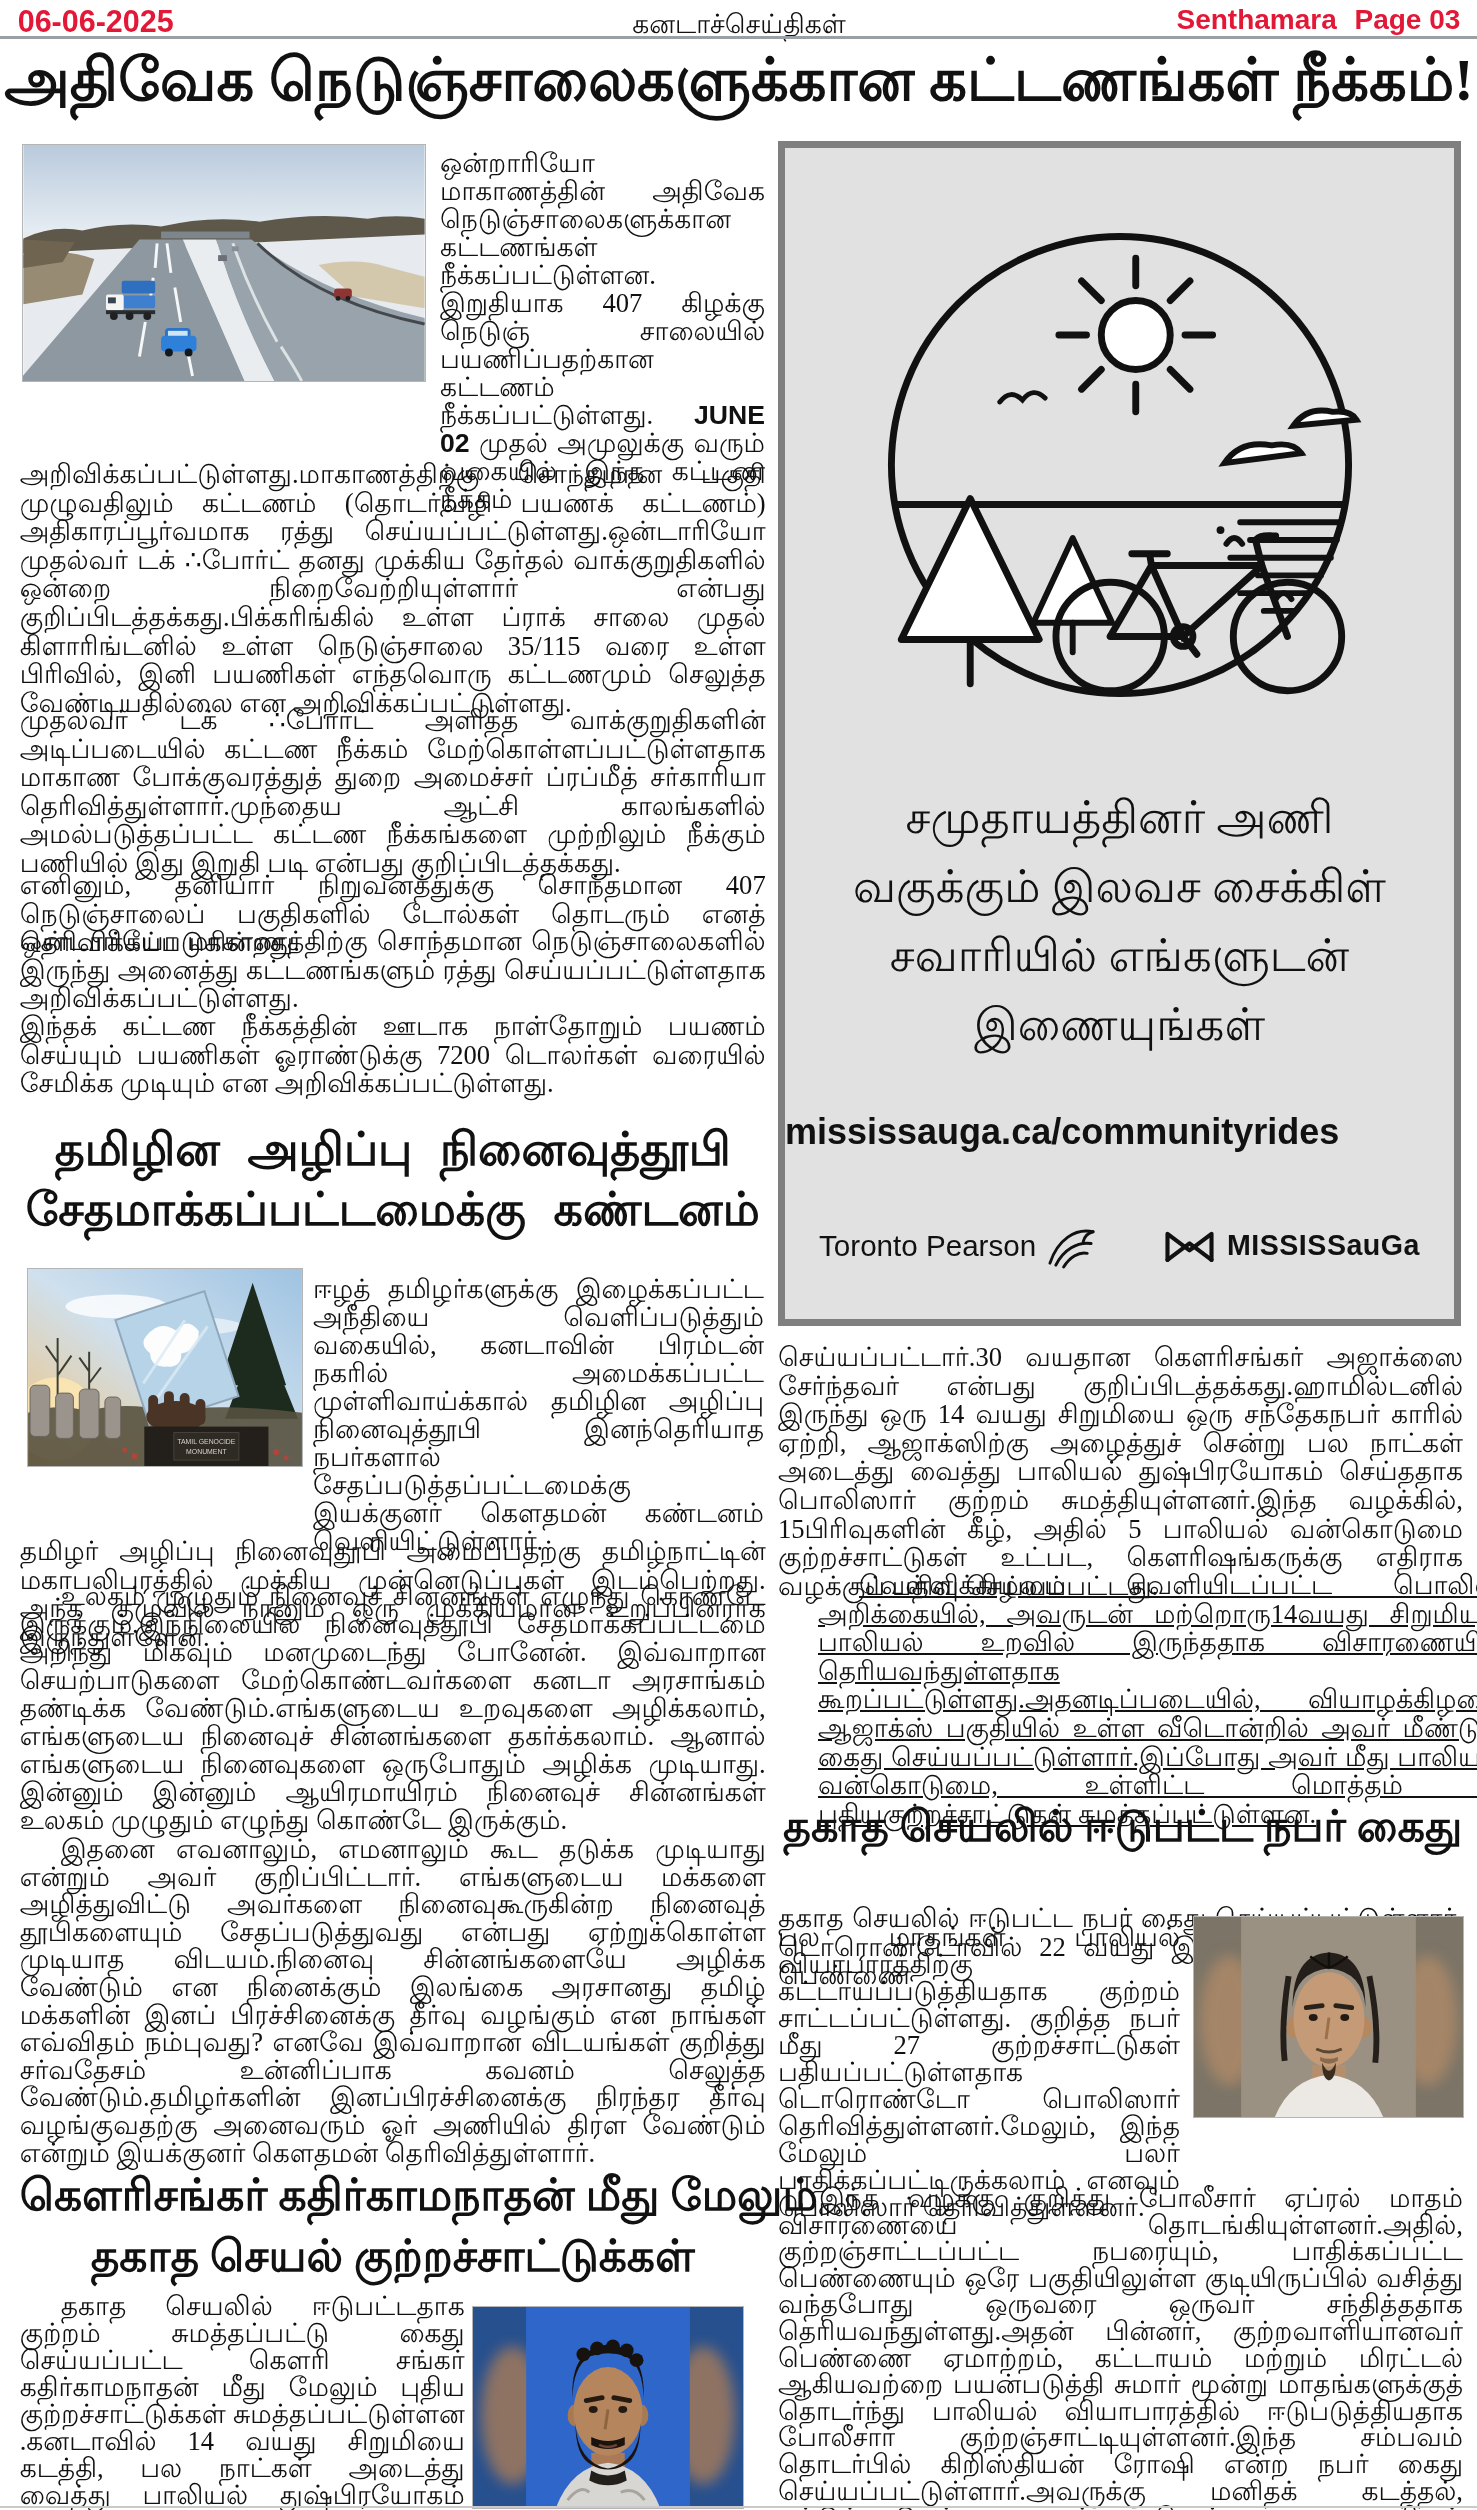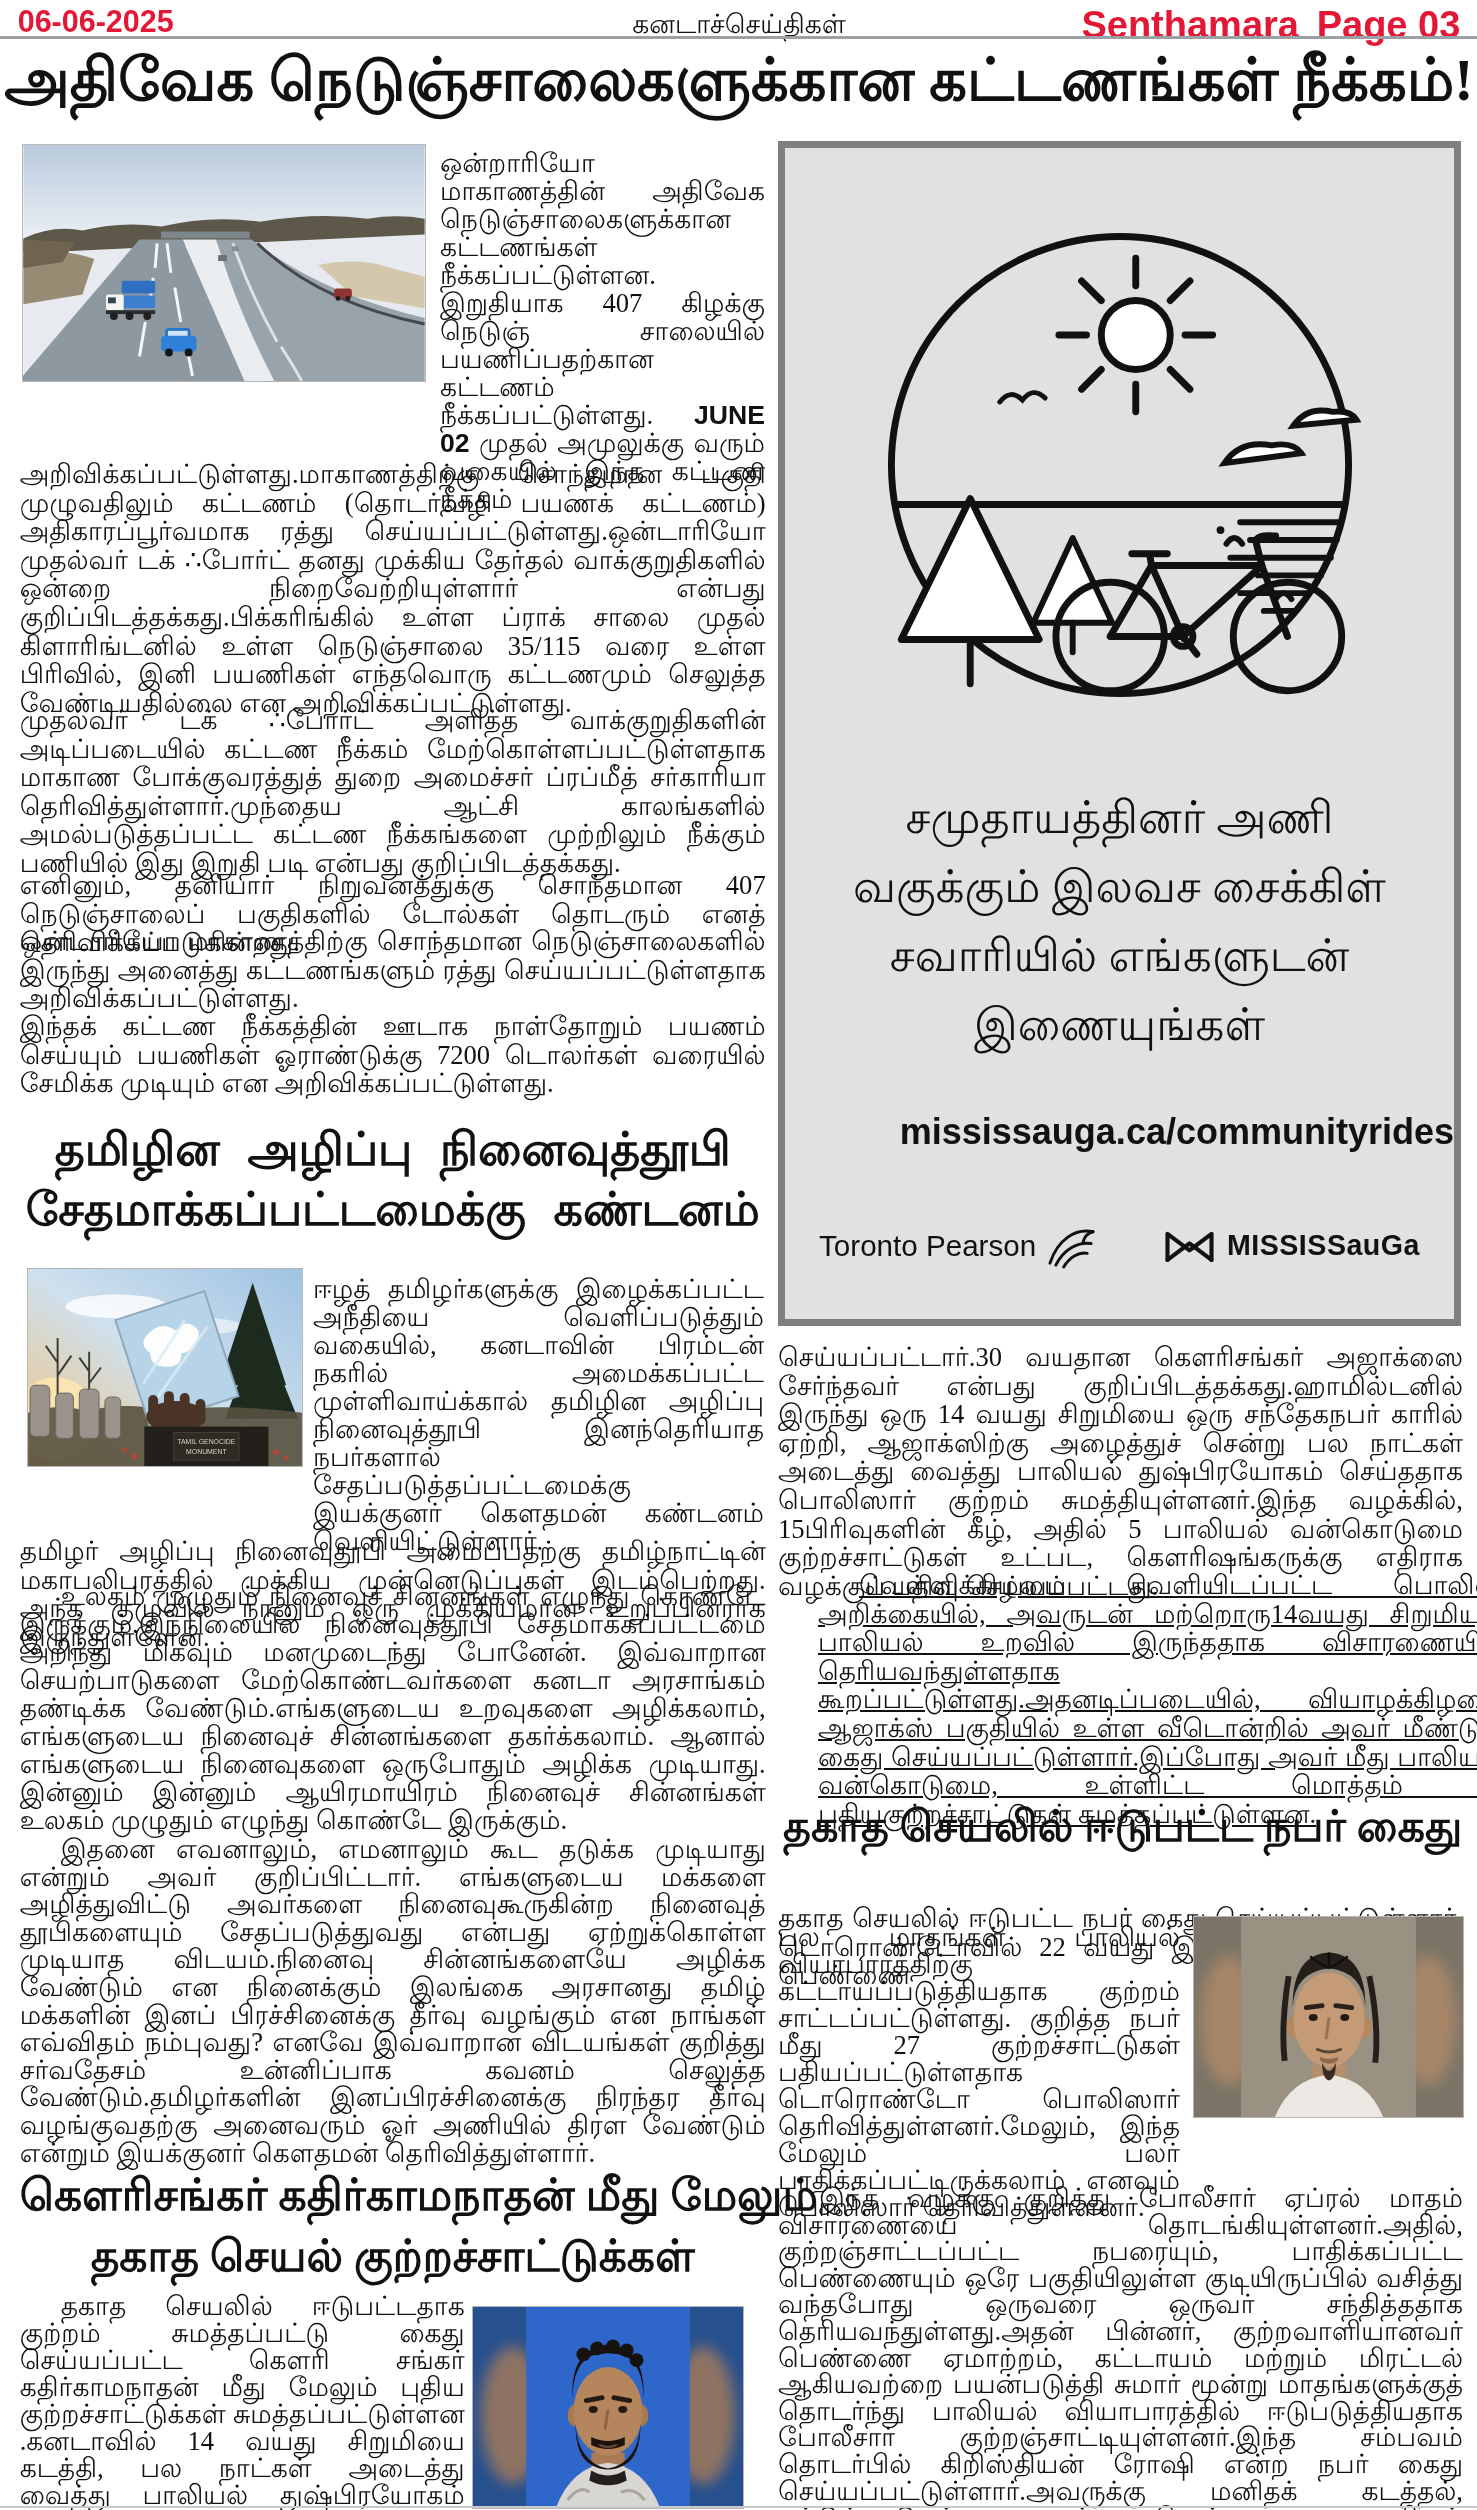--- a/index.html
+++ b/index.html
@@ -5,21 +5,21 @@
   html,body{margin:0;padding:0;background:#888;}
   #page{position:relative;width:1478px;height:2511px;background:#ffffff;overflow:hidden;
         color:#111;font-family:"Liberation Serif",serif;}
   .abs{position:absolute;}
   .red{color:#e31837;}
   .sans{font-family:"Liberation Sans",sans-serif;}
   .nowrap{white-space:nowrap;}
   
   .hdr-date{left:17.7px;top:3.9px;font-family:"Liberation Sans",sans-serif;font-weight:bold;font-size:30.5px;}
   .hdr-center{left:0;right:0;top:8.9px;text-align:center;font-size:26.6px;}
-  .hdr-right{right:17.7px;top:3.9px;font-family:"Liberation Sans",sans-serif;font-weight:bold;font-size:38px;}
+  .hdr-right{right:17.7px;top:3.9px;font-family:"Liberation Sans",sans-serif;font-weight:bold;font-size:28px;}
   .hdr-right span{margin-left:17.7px;}
   .hdr-line{left:0;top:36px;width:1478px;height:3px;background:#9aa0a4;}
   .footer-line{left:0;top:2506px;width:1478px;height:2px;background:#c9c9c9;}
   
   .main-headline{left:0;right:0;top:49px;text-align:center;font-weight:bold;font-size:59px;line-height:63px;}
   .h2lines{text-align:center;font-weight:bold;}
   .a2-h{left:19.7px;top:1123px;width:746px;font-size:46px;line-height:60px;font-family:Liberation Mono, monospace;}
   .a3-h{left:19.7px;top:2165px;width:746px;font-size:44px;line-height:61px;}
   .a4-h{left:783px;top:1799px;width:680px;font-size:43px;line-height:55px;text-align:left;font-weight:bold;}
   
@@ -42,21 +42,21 @@
   .cont-p1{left:778px;top:1343px;width:685px;}
   .cont-p2{left:818px;top:1571px;width:685px;text-decoration:underline;}
   .a4-lead{left:778px;top:1864px;width:685px;margin-top:40px;}
   .a4-beside{left:778px;top:1924px;width:402px;line-height:27px;}
   .a4-photo{left:1194px;top:1917px;width:269px;height:200px;}
   .a4-final{left:778px;top:2185px;width:685px;line-height:26.6px;}
   
   .adbox{left:778px;top:141px;width:669px;height:1171px;background:#e1e1e1;border:7.9px solid #7f7f7f;}
   .ad-illus{left:0;top:43px;width:669px;height:557px;}
   .ad-message{left:0;right:0;top:636px;text-align:center;font-size:45px;line-height:69px;}
-  .ad-url{left:0;right:0;top:963px;text-align:right;font-family:"Liberation Sans",sans-serif;
+  .ad-url{left:0;right:0;top:963px;text-align:left;font-family:"Liberation Sans",sans-serif;
           font-weight:bold;font-size:36px;}
   .ad-logos{left:0;right:0;top:1056px;height:83px;display:flex;justify-content:center;align-items:center;gap:65px;}
   .logo{display:flex;align-items:center;gap:9.9px;justify-content:space-between;}
   .tp-label{font-family:"Liberation Sans",sans-serif;font-size:29.6px;color:#111;}
   .ms-label{font-family:"Liberation Sans",sans-serif;font-size:28.6px;font-weight:600;letter-spacing:0.5px;color:#111;}
   svg{display:block;}
   .photo-frame{outline:1px solid #b5b5b5;}
 </style>
 </head>
 <body>

